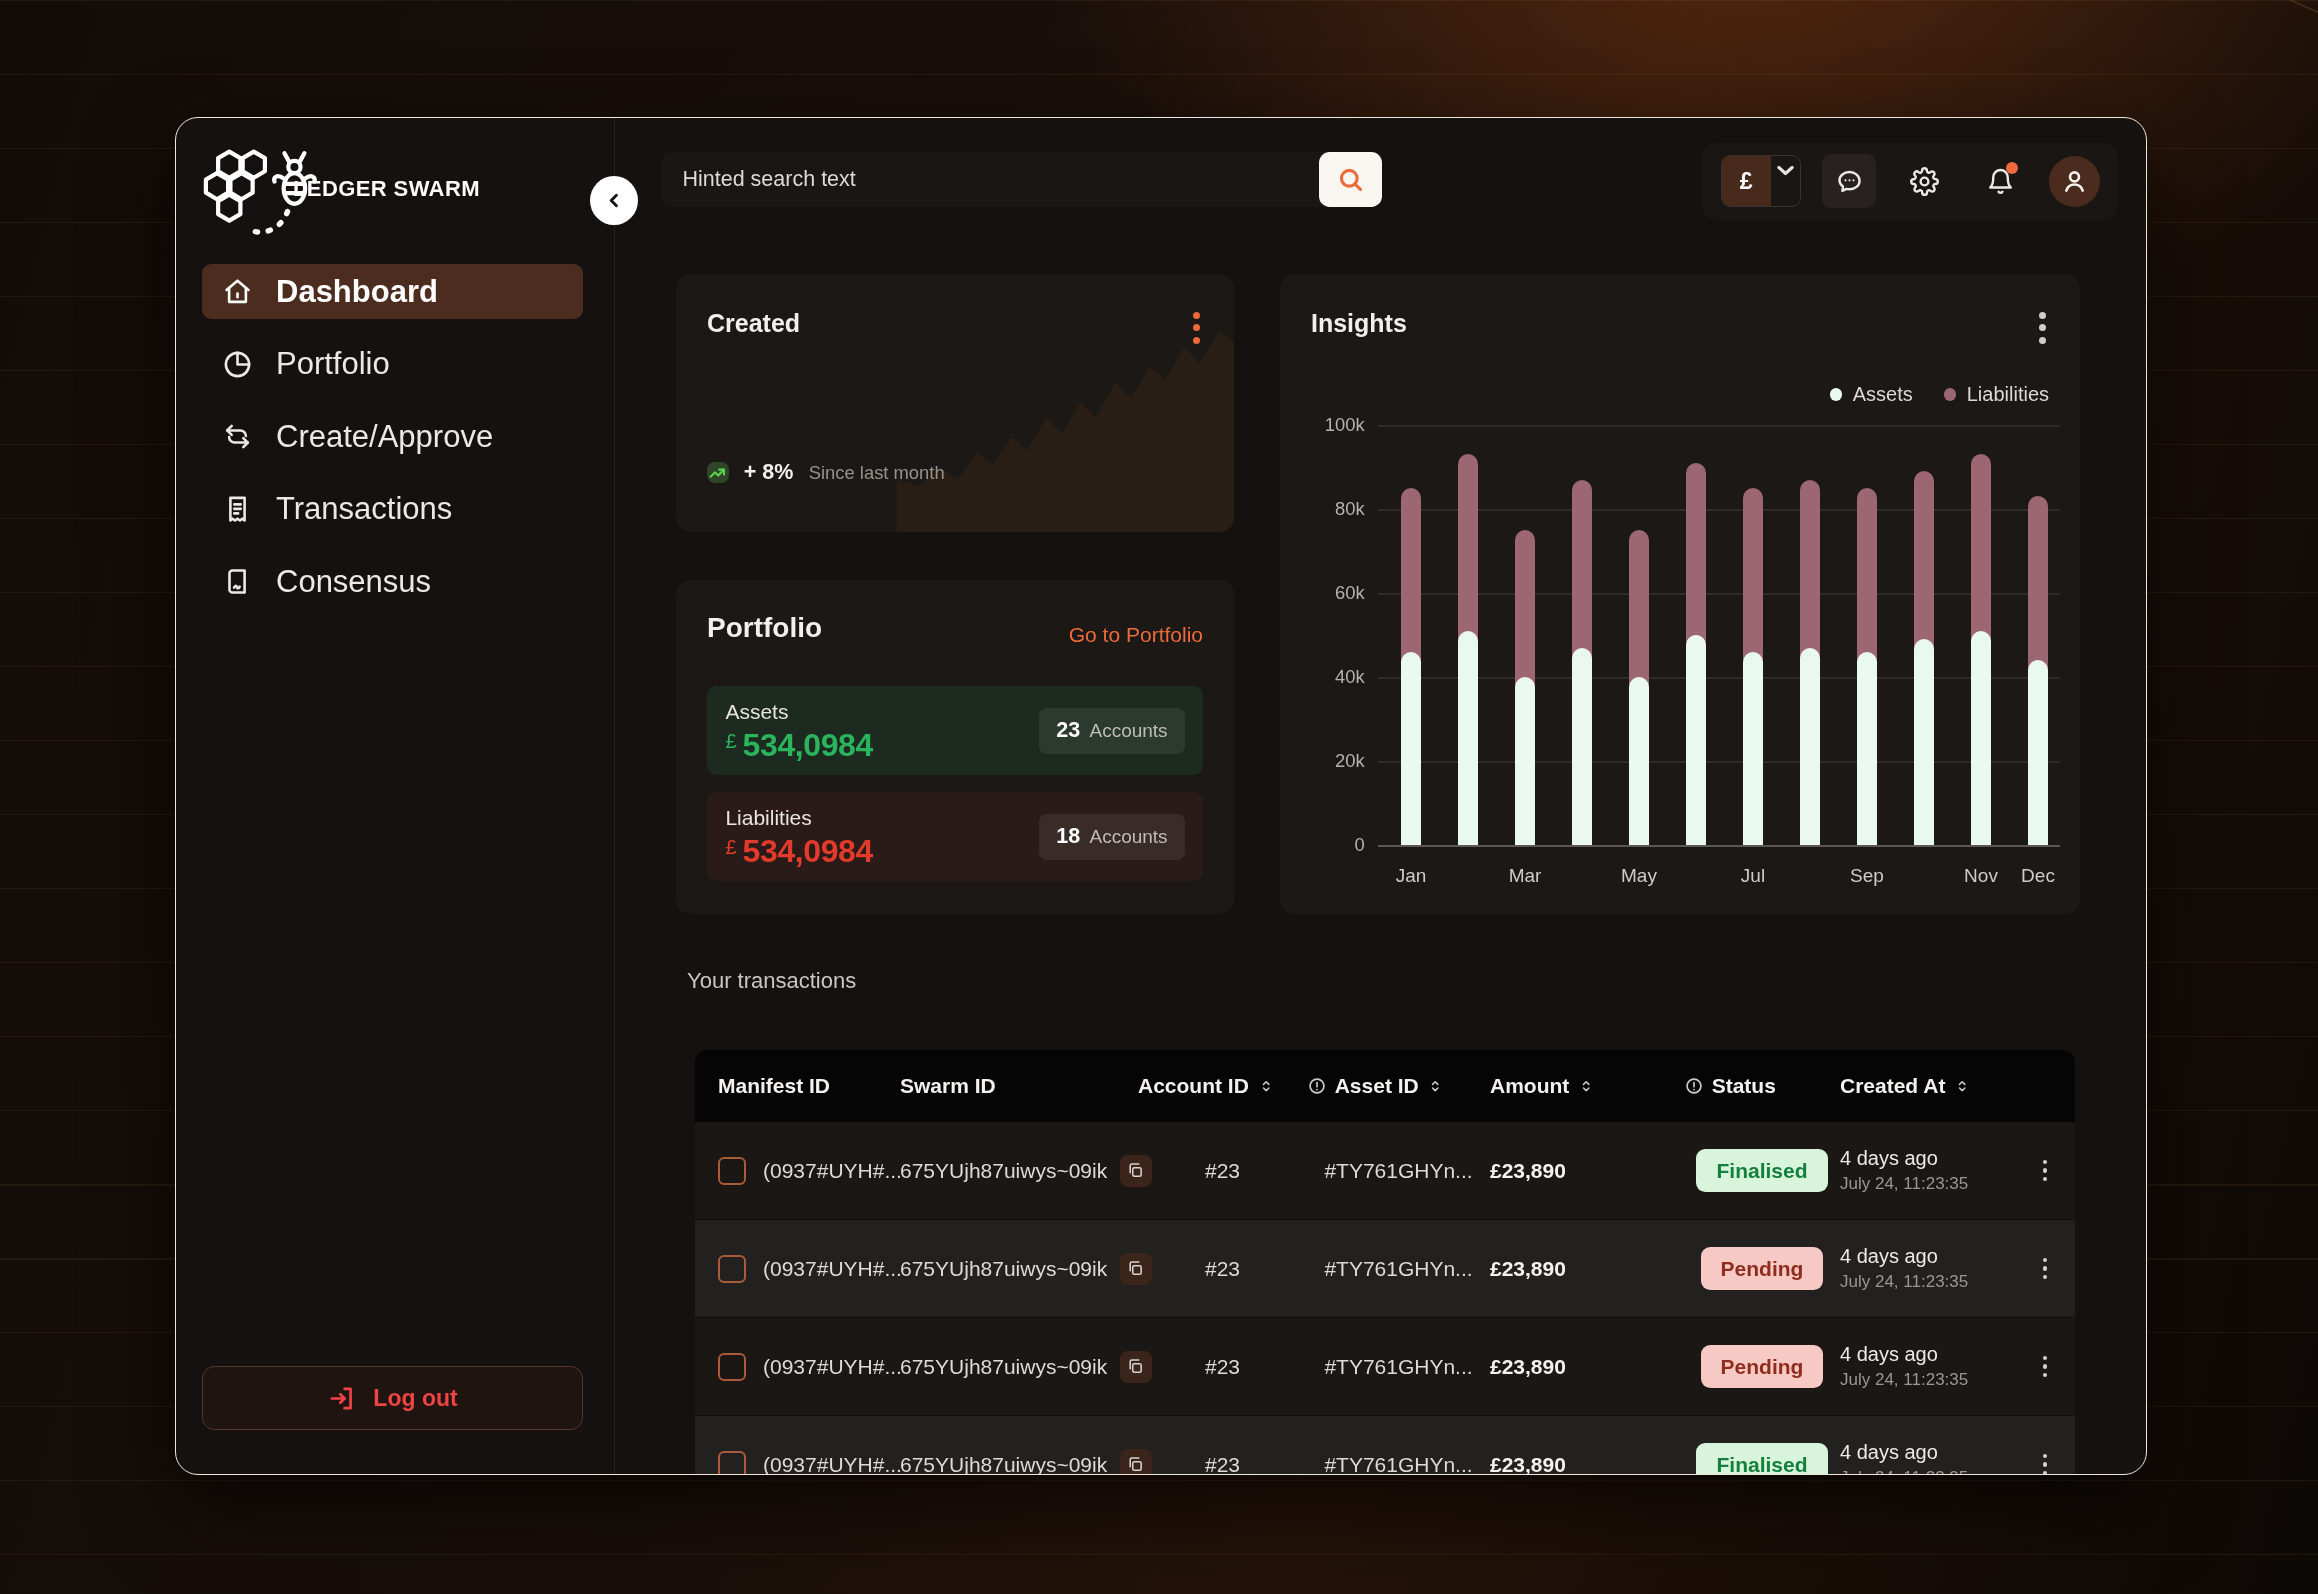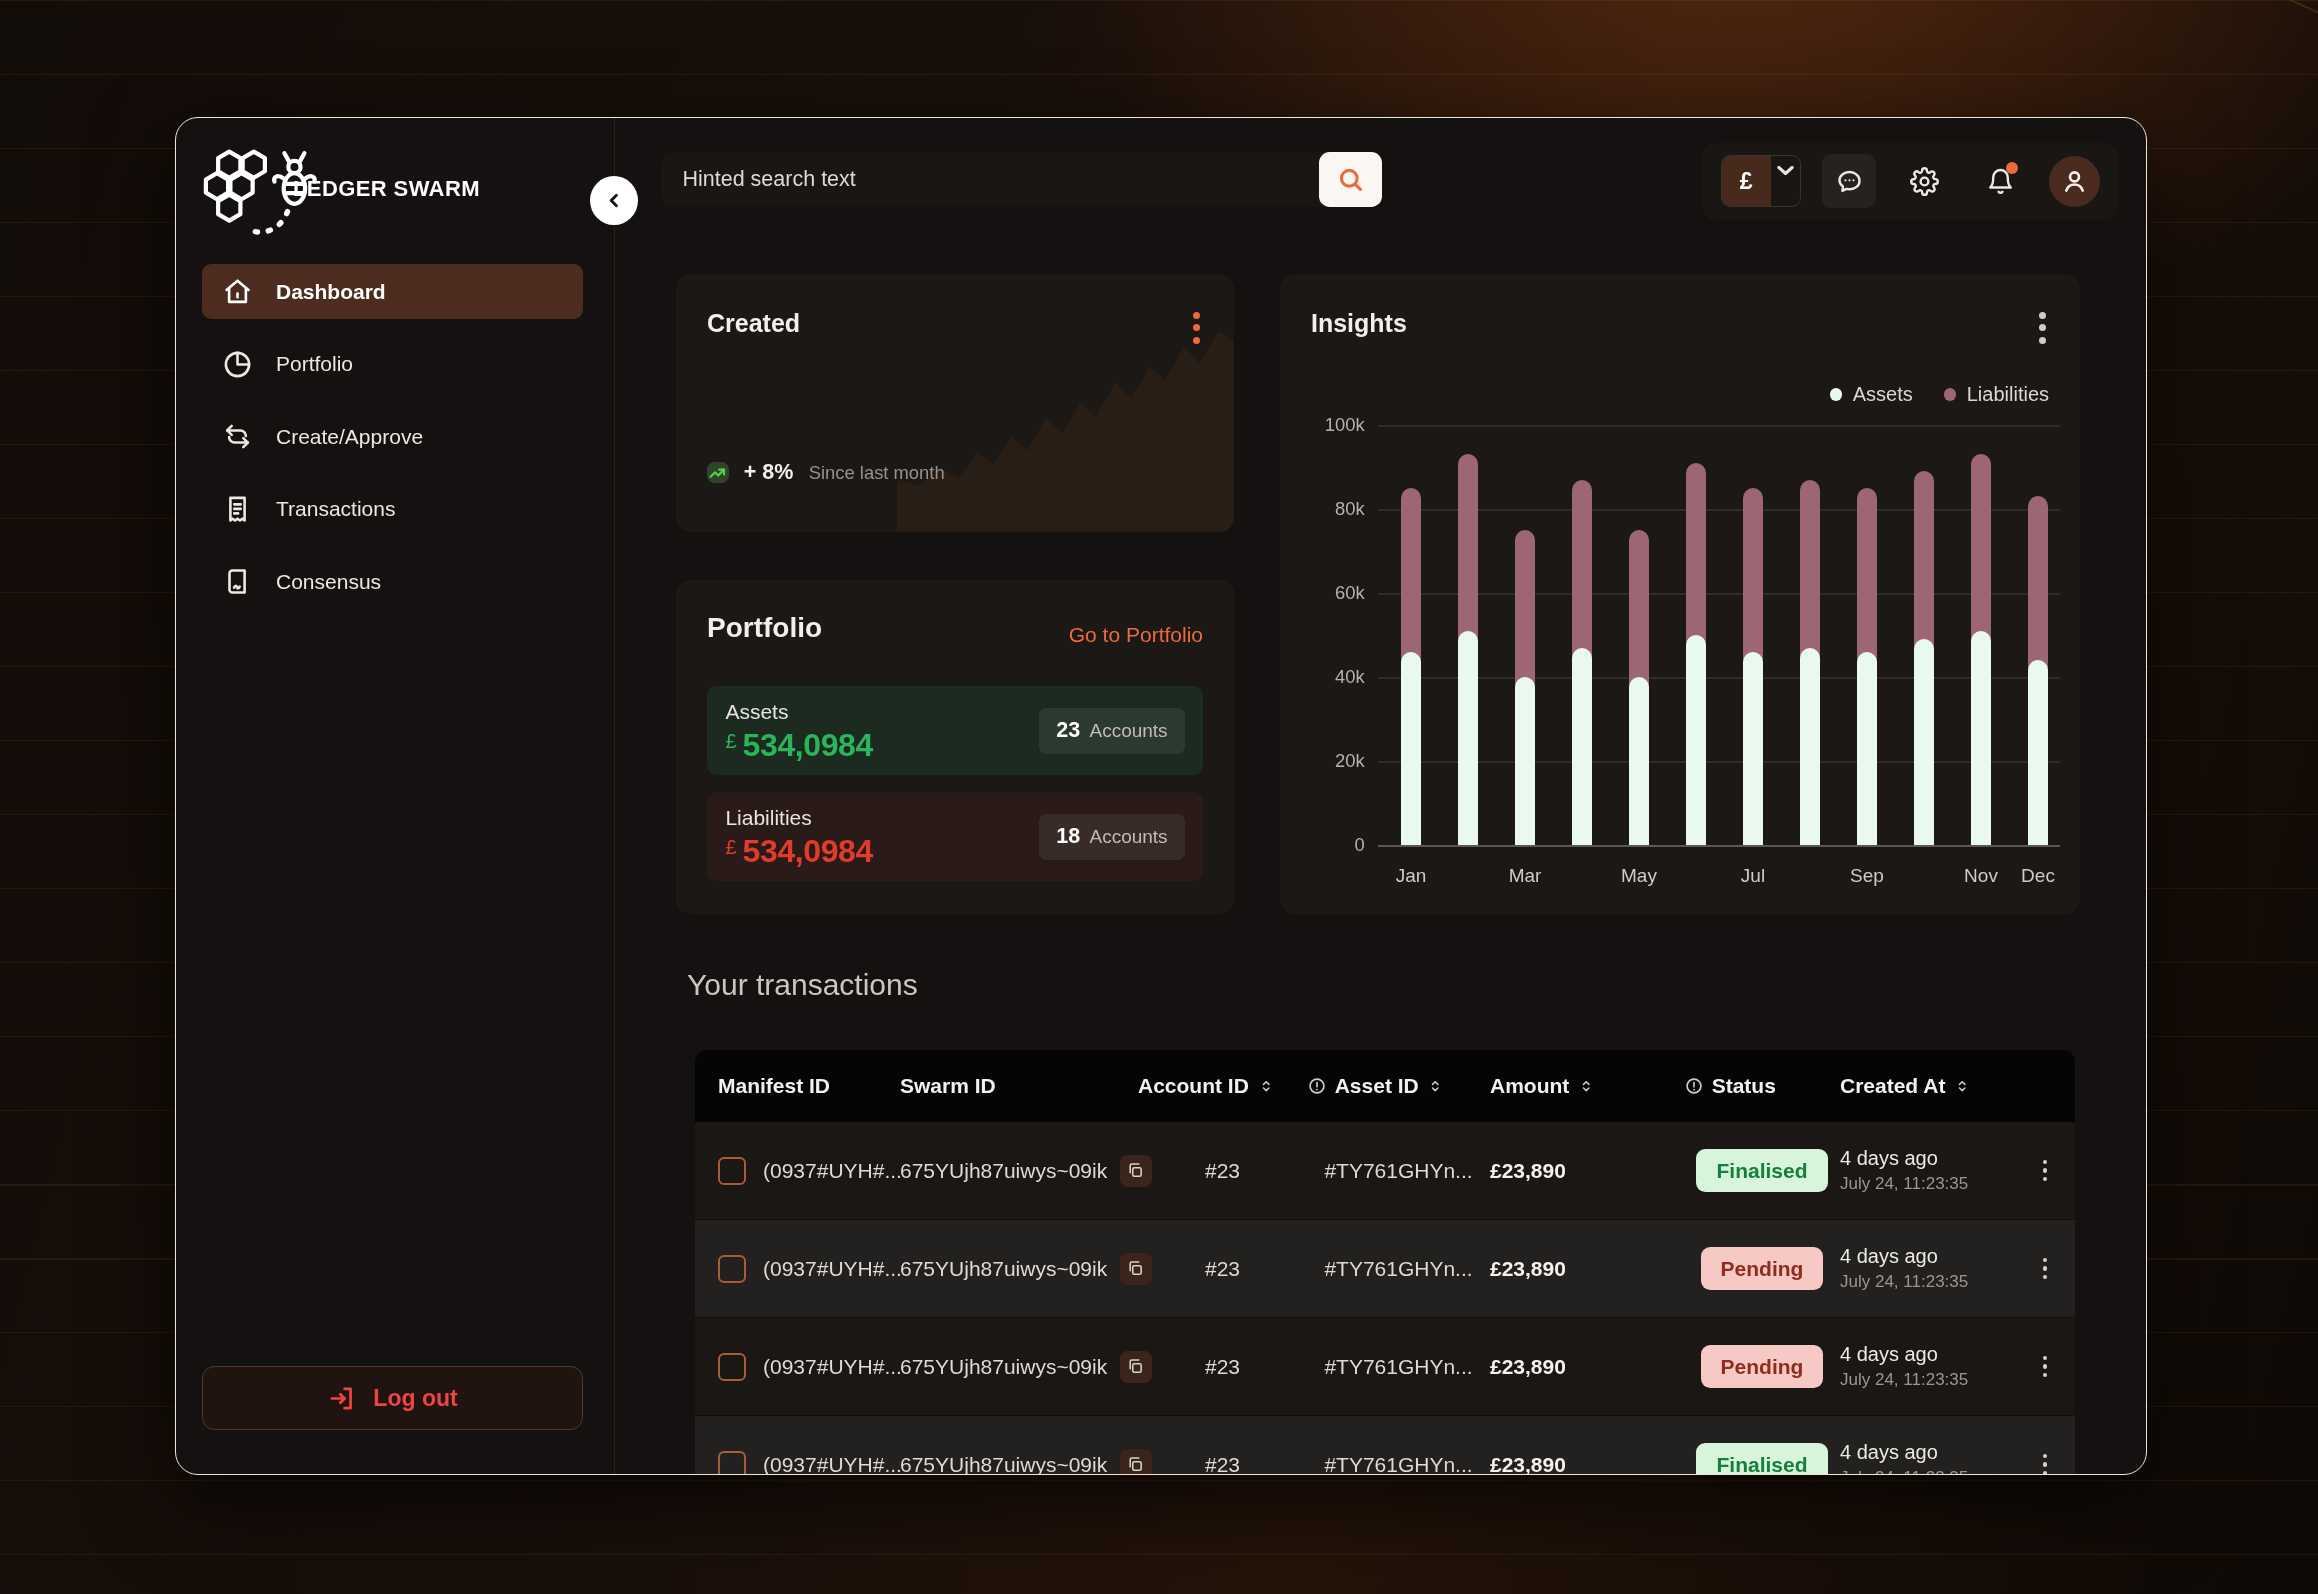--- a/index.html
+++ b/index.html
@@ -24,21 +24,21 @@
   
   .sidebar { position:absolute; left:0; top:0; bottom:0; width:439px; border-right:1.5px solid #29231e; }
   .logo { position:absolute; left:18.4px; top:26px; width:253px; height:100px; color:#fff; }
   .brand { position:absolute; left:117px; top:58px; font-size:22px; font-weight:800; letter-spacing:0.4px; color:#fdfcfb; }
   .collapse-btn { position:absolute; left:414px; top:58px; width:48px; height:49px; background:#fff; border-radius:50%;
     display:grid; place-items:center; color:#161210; z-index:5; }
   .collapse-btn svg { width:23px; height:23px; stroke-width:3; }
 
   .nav { position:absolute; left:26px; right:31px; top:146px; display:flex; flex-direction:column; gap:17.6px; }
   .nav-item { height:55px; display:flex; align-items:center; gap:23px; padding:0 20px; border-radius:9.2px;
-    color:#ece8e4; font-size:21px; font-weight:500; }
+    color:#ece8e4; font-size:31px; font-weight:500; }
   .nav-item.active { background:#4b2c1e; font-weight:700; color:#fff; }
   .nicon { width:31px; height:31px; display:grid; place-items:center; }
   .nicon svg { width:31px; height:31px; }
 
   .logout-btn { position:absolute; left:26px; right:31px; top:1248px; height:64px; border-radius:12.3px;
     background:#1f1410; border:1.5px solid #57382a; display:flex; align-items:center; justify-content:center; gap:17px;
     color:#ef4444; font-size:23px; font-weight:700; }
   .logout-btn svg { width:29px; height:29px; }
 
   
@@ -107,21 +107,21 @@
   .pf-cur { font-size:20px; margin-top:3.1px; }
   .pf-val { font-size:32px; font-weight:700; letter-spacing:-0.4px; }
   .assets .pf-amount { color:#2ab45c; }
   .liabilities .pf-amount { color:#e23b2b; }
   .pf-badge { position:absolute; right:18.4px; top:21.5px; height:46px; background:rgba(255,255,255,.07); border-radius:7.7px;
     display:flex; align-items:center; gap:9.2px; padding:0 17px; }
   .pf-badge b { font-size:21.5px; color:#fff; }
   .pf-badge span { font-size:19px; color:#c0bcb8; }
 
   
-  .tx-heading { position:absolute; left:511px; top:850px; font-size:30px; color:#cac6c2; }
+  .tx-heading { position:absolute; left:511px; top:850px; font-size:22px; color:#cac6c2; }
   .view-all { position:absolute; left:519px; width:1380px; top:853px; text-align:right; font-size:21px; font-weight:700; color:var(--accent,#ed6a3c); }
   .table { position:absolute; left:519px; top:932px; width:1380px; }
   .trow { display:grid; grid-template-columns:182px 238px 169px 183px 194px 156px 188px 1fr;
     align-items:center; padding:0 23px; }
   .thead { height:72px; background:#060505; border-radius:12.3px 12.3px 0 0; font-size:21px; font-weight:700; color:#f4f1ee; }
   .hcell { display:flex; align-items:center; gap:7.7px; }
   .hcell svg { width:20px; height:20px; color:#cfcbc7; }
   .hcell .sort svg { width:18.4px; height:18.4px; }
   .tbody-row { height:98px; font-size:21px; color:#dedad6; border-bottom:1.5px solid #100e0d; }
   .tbody-row.odd { background:#1a1715; }

